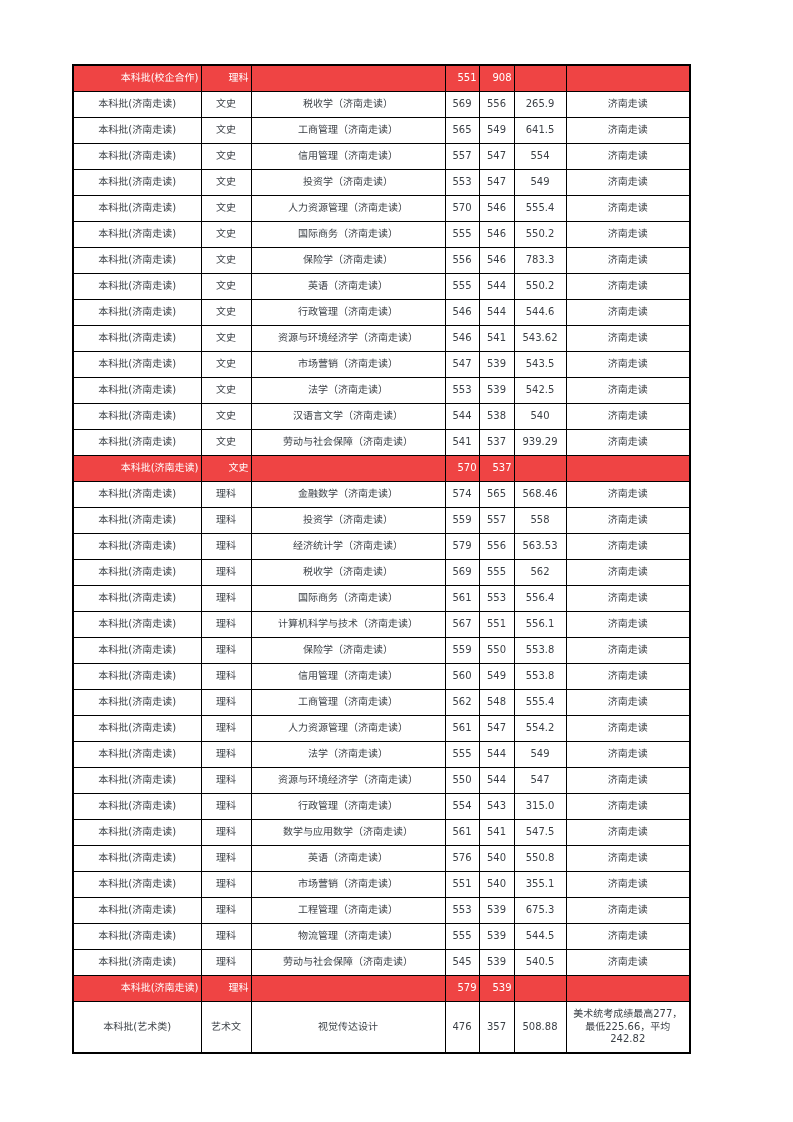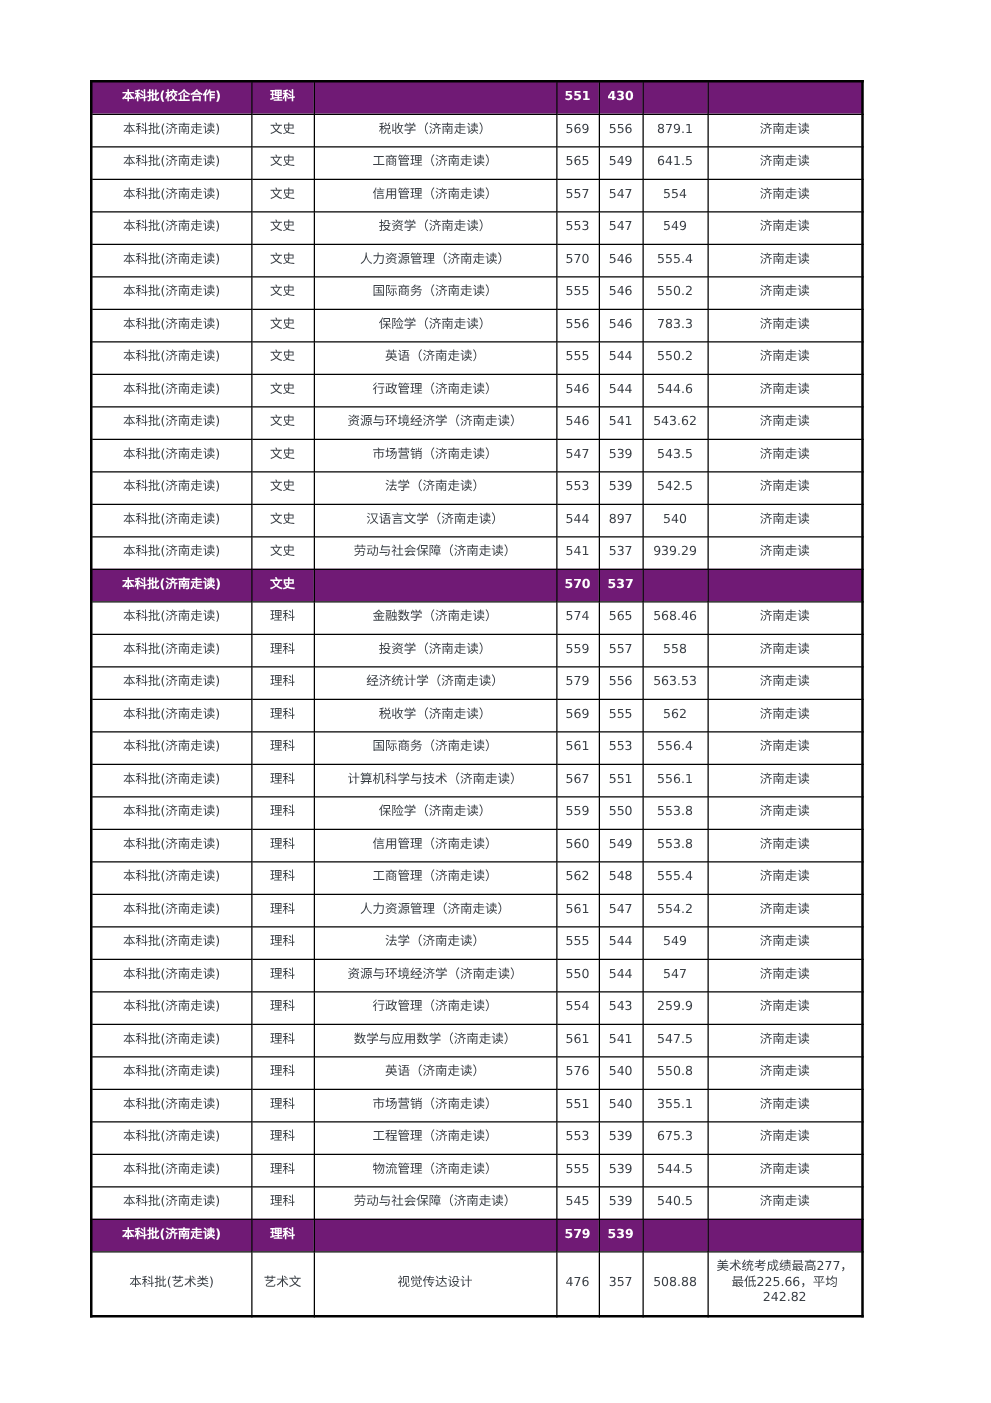--- a/index.html
+++ b/index.html
@@ -68,24 +68,25 @@
   
   col.c-batch   { width: 128px; }
   col.c-type    { width:  50px; }
   col.c-major   { width: 194px; }
   col.c-high    { width:  34px; }
   col.c-low     { width:  35px; }
   col.c-avg     { width:  52px; }
   col.c-note    { width: 124px; }
 
   tr.summary-row td {
-    background: #701a75;
+    background: #ef4444;
     color: #ffffff;
-    font-weight: 700;
+    font-weight: 400;
     border-color: #000000;
+    text-align: right;
   }
   tr.summary-row td.empty-cell { color: #F79A0E; }
 
   td.note-cell {
     font-size: 10px;
     line-height: 1.3;
   }
   tr.art-row td {
     height: 52px;
   }
@@ -109,31 +110,31 @@
         <col class="c-low">
         <col class="c-avg">
         <col class="c-note">
     </colgroup>
     <tbody id="table-body">
         <tr class="summary-row">
           <td class="batch-cell">本科批(校企合作)</td>
           <td>理科</td>
           <td class="empty-cell"></td>
           <td>551</td>
-          <td>430</td>
+          <td>908</td>
           <td class="empty-cell"></td>
           <td class="note-cell empty-cell"></td>
         </tr>
         <tr>
           <td class="batch-cell">本科批(济南走读)</td>
           <td>文史</td>
           <td>税收学（济南走读）</td>
           <td>569</td>
           <td>556</td>
-          <td>879.1</td>
+          <td>265.9</td>
           <td class="note-cell">济南走读</td>
         </tr>
         <tr>
           <td class="batch-cell">本科批(济南走读)</td>
           <td>文史</td>
           <td>工商管理（济南走读）</td>
           <td>565</td>
           <td>549</td>
           <td>641.5</td>
           <td class="note-cell">济南走读</td>
@@ -226,21 +227,21 @@
           <td>553</td>
           <td>539</td>
           <td>542.5</td>
           <td class="note-cell">济南走读</td>
         </tr>
         <tr>
           <td class="batch-cell">本科批(济南走读)</td>
           <td>文史</td>
           <td>汉语言文学（济南走读）</td>
           <td>544</td>
-          <td>897</td>
+          <td>538</td>
           <td>540</td>
           <td class="note-cell">济南走读</td>
         </tr>
         <tr>
           <td class="batch-cell">本科批(济南走读)</td>
           <td>文史</td>
           <td>劳动与社会保障（济南走读）</td>
           <td>541</td>
           <td>537</td>
           <td>939.29</td>
@@ -362,21 +363,21 @@
           <td>544</td>
           <td>547</td>
           <td class="note-cell">济南走读</td>
         </tr>
         <tr>
           <td class="batch-cell">本科批(济南走读)</td>
           <td>理科</td>
           <td>行政管理（济南走读）</td>
           <td>554</td>
           <td>543</td>
-          <td>259.9</td>
+          <td>315.0</td>
           <td class="note-cell">济南走读</td>
         </tr>
         <tr>
           <td class="batch-cell">本科批(济南走读)</td>
           <td>理科</td>
           <td>数学与应用数学（济南走读）</td>
           <td>561</td>
           <td>541</td>
           <td>547.5</td>
           <td class="note-cell">济南走读</td>

